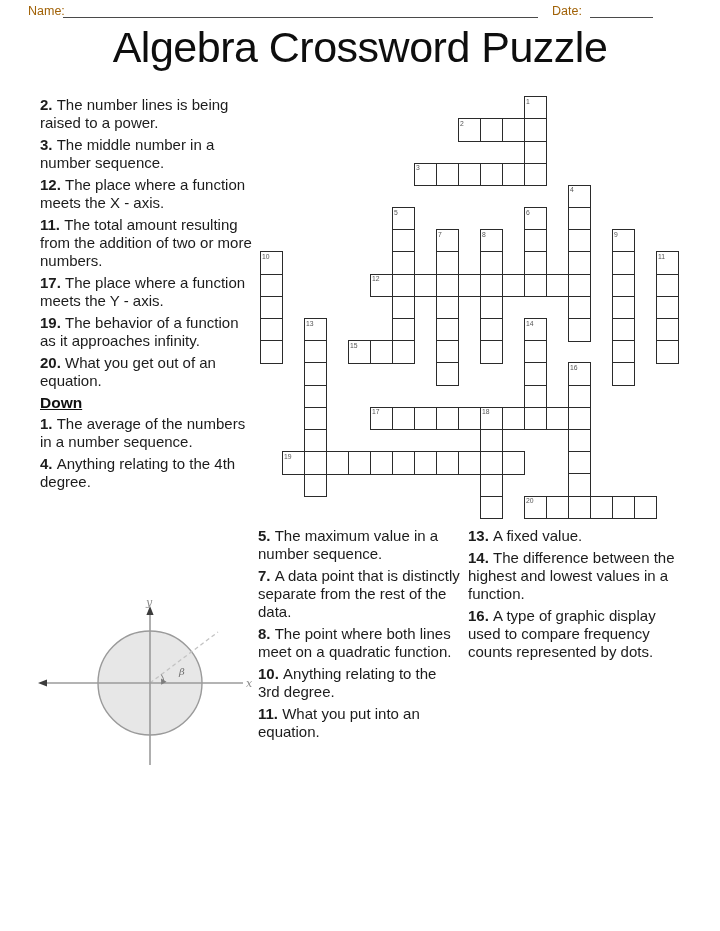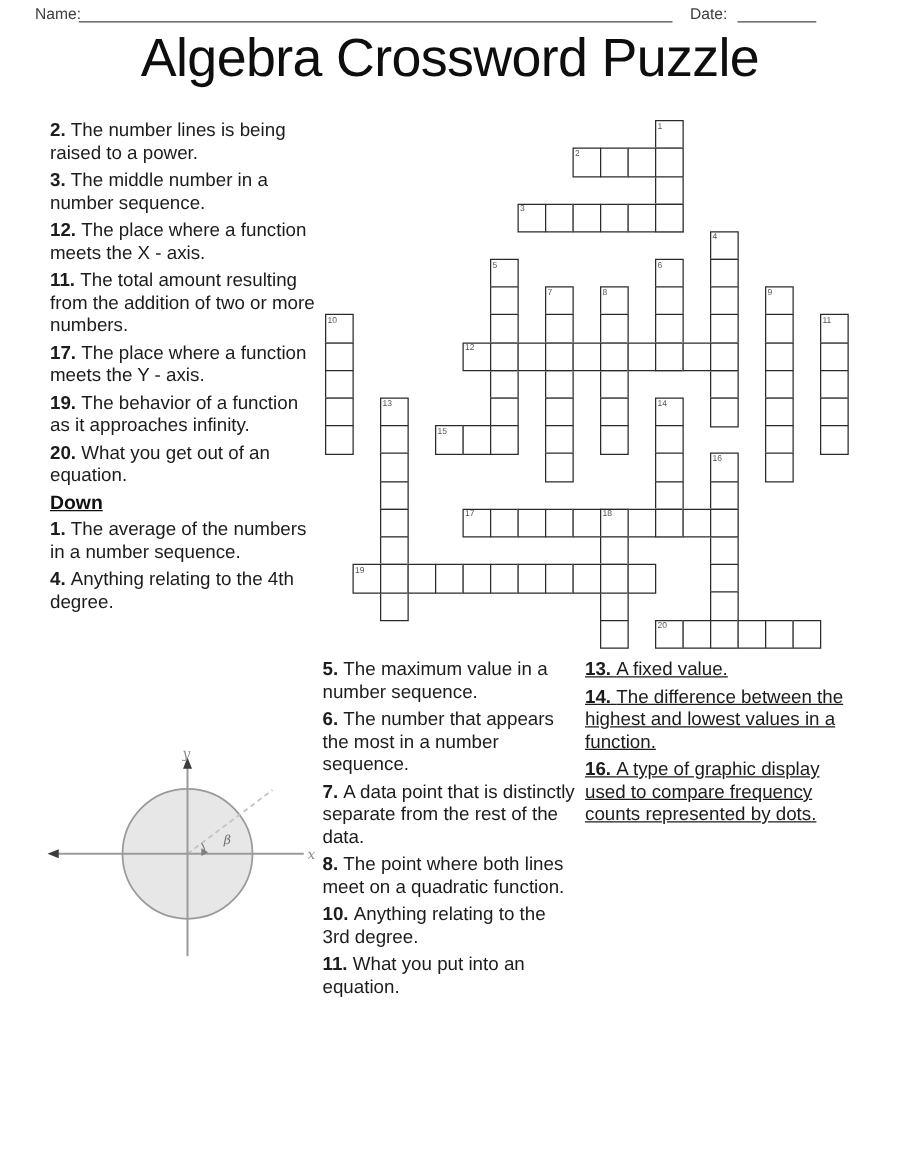--- a/index.html
+++ b/index.html
@@ -1,38 +1,38 @@
 <!DOCTYPE html>
 <html><head>
 <meta charset="utf-8">
 <style>
   html,body { margin:0; padding:0; background:#ffffff; }
   .page {
     position:relative; width:720px; height:931px; background:#fff;
     font-family:"Liberation Sans", sans-serif; color:#1b1b1b; overflow:hidden;
   }
   
-  .hdr-label { position:absolute; font-size:12.5px; color:#404040; }
+  .hdr-label { position:absolute; font-size:12.5px; color:#a16207; }
   .hdr-line  { position:absolute; height:14px; border-bottom:1.3px solid #4a4a4a; }
   
   .title {
     position:absolute; top:23px; left:0; width:100%; text-align:center;
     font-size:43px; font-weight:500; letter-spacing:-0.5px; color:#0e0e0e;
   }
   
   .clues { position:absolute; font-size:15px; line-height:18px; color:#1c1c1c; }
   .clue  { margin:0 0 4px 0; }
   .clue-num { font-weight:bold; }
   .clue-head {
     font-size:15.5px; font-weight:bold; text-decoration:underline;
     margin:0 0 3px 0; color:#111;
   }
   #clues-left  { left:40px;  top:96px;  width:214px; }
   #clues-mid   { left:258px; top:527px; width:202px; }
-  #clues-right { left:468px; top:527px; width:218px;text-decoration:underline; }
+  #clues-right { left:468px; top:527px; width:218px; }
   
   .grid { position:absolute; left:259.5px; top:96px; width:440px; height:440px; }
   .cell {
     position:absolute; width:23.5px; height:23.7px; box-sizing:border-box;
     border:1.5px solid #2b2b2b; background:#fff;
   }
   .cellnum {
     position:absolute; top:0.5px; left:1.5px;
     font-size:6.8px; line-height:8px; color:#555;
   }
@@ -235,21 +235,20 @@
       </div>
       <div class="cell" style="left: 286px; top: 399.6px; border-color: rgb(43, 43, 43);"></div>
       <div class="cell" style="left: 308px; top: 399.6px; border-color: rgb(43, 43, 43);"></div>
       <div class="cell" style="left: 330px; top: 399.6px; border-color: rgb(43, 43, 43);"></div>
       <div class="cell" style="left: 352px; top: 399.6px; border-color: rgb(43, 43, 43);"></div>
       <div class="cell" style="left: 374px; top: 399.6px; border-color: rgb(43, 43, 43);"></div>
     </div>
 
   <div class="clues" id="clues-mid">
       <p class="clue"><b class="clue-num">5. </b><span>The maximum value in a number sequence.</span></p>
-      <p class="clue"><b class="clue-num">6. </b><span>The number that appears the most in a number sequence.</span></p>
       <p class="clue"><b class="clue-num">7. </b><span>A data point that is distinctly separate from the rest of the data.</span></p>
       <p class="clue"><b class="clue-num">8. </b><span>The point where both lines meet on a quadratic function.</span></p>
       <p class="clue"><b class="clue-num">10. </b><span>Anything relating to the 3rd degree.</span></p>
       <p class="clue"><b class="clue-num">11. </b><span>What you put into an equation.</span></p>
     </div>
 
   <div class="clues" id="clues-right">
       <p class="clue"><b class="clue-num">13. </b><span>A fixed value.</span></p>
       <p class="clue"><b class="clue-num">14. </b><span>The difference between the highest and lowest values in a function.</span></p>
       <p class="clue"><b class="clue-num">16. </b><span>A type of graphic display used to compare frequency counts represented by dots.</span></p>

